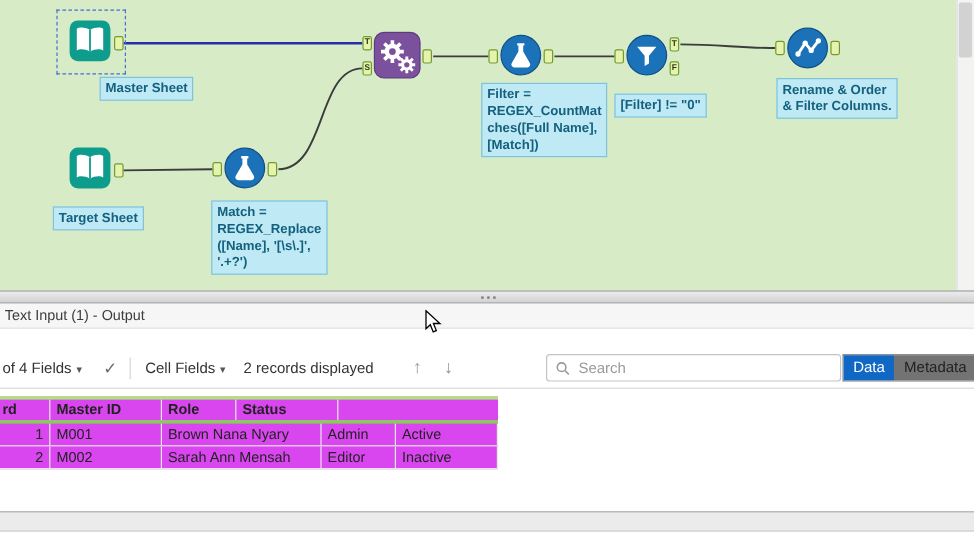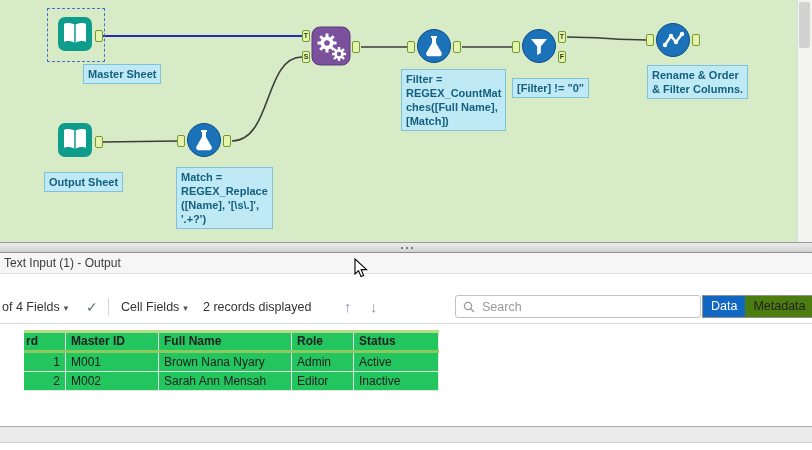--- a/index.html
+++ b/index.html
@@ -41,24 +41,24 @@
   .tb-sep{position:absolute;left:108px;top:8px;width:1px;height:18px;background:#d5d5d5;}
   .tb-arrow{color:#8a97a8;font-size:15px;}
   .search{position:absolute;left:455px;top:5px;width:246px;height:23px;border:1px solid #c4c4c4;
           border-radius:3px;background:#fff;display:flex;align-items:center;box-sizing:border-box;}
   .search input{border:none;outline:none;flex:1;font-size:12.5px;color:#333;background:transparent;
                 font-family:"Liberation Sans",sans-serif;}
   .search input::placeholder{color:#9a9a9a;}
   .tabs{position:absolute;left:702px;top:5px;height:23px;display:flex;border:1px solid #8f8f8f;box-sizing:border-box;}
   .tab{line-height:21px;padding:0 8px;font-size:12.5px;}
   .tab-data{background:#1168c4;color:#fff;}
-  .tab-meta{background:#4d7c0f;color:#222;}
-
-  
-  .grid{position:absolute;left:0;top:330px;width:415px;font-size:12px;color:#222;background:#22c55e;margin-left:24px;}
+  .tab-meta{background:#737373;color:#222;}
+
+  
+  .grid{position:absolute;left:0;top:330px;width:415px;font-size:12px;color:#222;background:#d946ef;}
   .g-row{display:flex;height:18px;line-height:18px;border-bottom:1px solid #e4e4e4;}
   .g-hd{font-weight:bold;height:17px;line-height:17px;border-top:3px solid #b4dd85;
         border-bottom:3px solid #8cc95e;}
   .cell{box-sizing:border-box;border-right:1px solid #e8e8e8;overflow:hidden;white-space:nowrap;}
   .c0{width:42px;text-align:right;padding-right:5px;}
   .g-hd .c0{text-align:left;padding-left:2px;}
   .c1{width:93px;padding-left:5px;}
   .c2{width:133px;padding-left:5px;}
   .c3{width:62px;padding-left:5px;}
   .c4{width:85px;padding-left:5px;}
@@ -97,21 +97,21 @@
     <div class="note" style="left:44px;top:64px;margin-left:39px;">Master Sheet</div>
 
     <div class="tool" style="left:57px;top:122px;">
       <svg width="36" height="36" viewBox="0 0 36 36">
         <rect x="1" y="1" width="34" height="34" rx="7" fill="#0e9c8d"></rect>
         <path d="M18 9 C14 6.5 9 6.5 7 8 L7 26 C9 24.5 14 24.5 18 27 C22 24.5 27 24.5 29 26 L29 8 C27 6.5 22 6.5 18 9 Z" fill="#fff"></path>
         <path d="M18 9 L18 27" stroke="#0e9c8d" stroke-width="1.5"></path>
       </svg>
     </div>
     <div class="anchor" style="left:95px;top:136px;"></div>
-    <div class="note" style="left:44px;top:172px;">Output Sheet</div>
+    <div class="note" style="left:44px;top:172px;">Target Sheet</div>
 
     <div class="tool" style="left:186px;top:122px;">
       <svg width="36" height="36" viewBox="0 0 36 36">
         <circle cx="18" cy="18" r="16.5" fill="#1b72b8" stroke="#0f4f86"></circle>
         <path d="M15 8 h6 v2 h-1 v5 l5.5 9.5 a2.5 2.5 0 0 1 -2.2 3.8 h-10.6 a2.5 2.5 0 0 1 -2.2 -3.8 L16 15 v-5 h-1 z" fill="#fff"></path>
       </svg>
     </div>
     <div class="anchor" style="left:177px;top:135px;"></div>
     <div class="anchor" style="left:223px;top:135px;"></div>
     <div class="note" style="left:176px;top:167px;">Match =
@@ -225,21 +225,20 @@
     <span class="tabs">
       <span class="tab tab-data">Data</span>
       <span class="tab tab-meta">Metadata</span>
     </span>
   </div>
 
   <div class="grid">
     <div class="g-row g-hd">
       <span class="cell c0">rd</span>
       <span class="cell c1">Master ID</span>
-      <span class="cell c2">Full Name</span>
       <span class="cell c3">Role</span>
       <span class="cell c4">Status</span>
     </div>
     <div class="g-row">
       <span class="cell c0">1</span>
       <span class="cell c1">M001</span>
       <span class="cell c2">Brown Nana Nyary</span>
       <span class="cell c3">Admin</span>
       <span class="cell c4">Active</span>
     </div>

